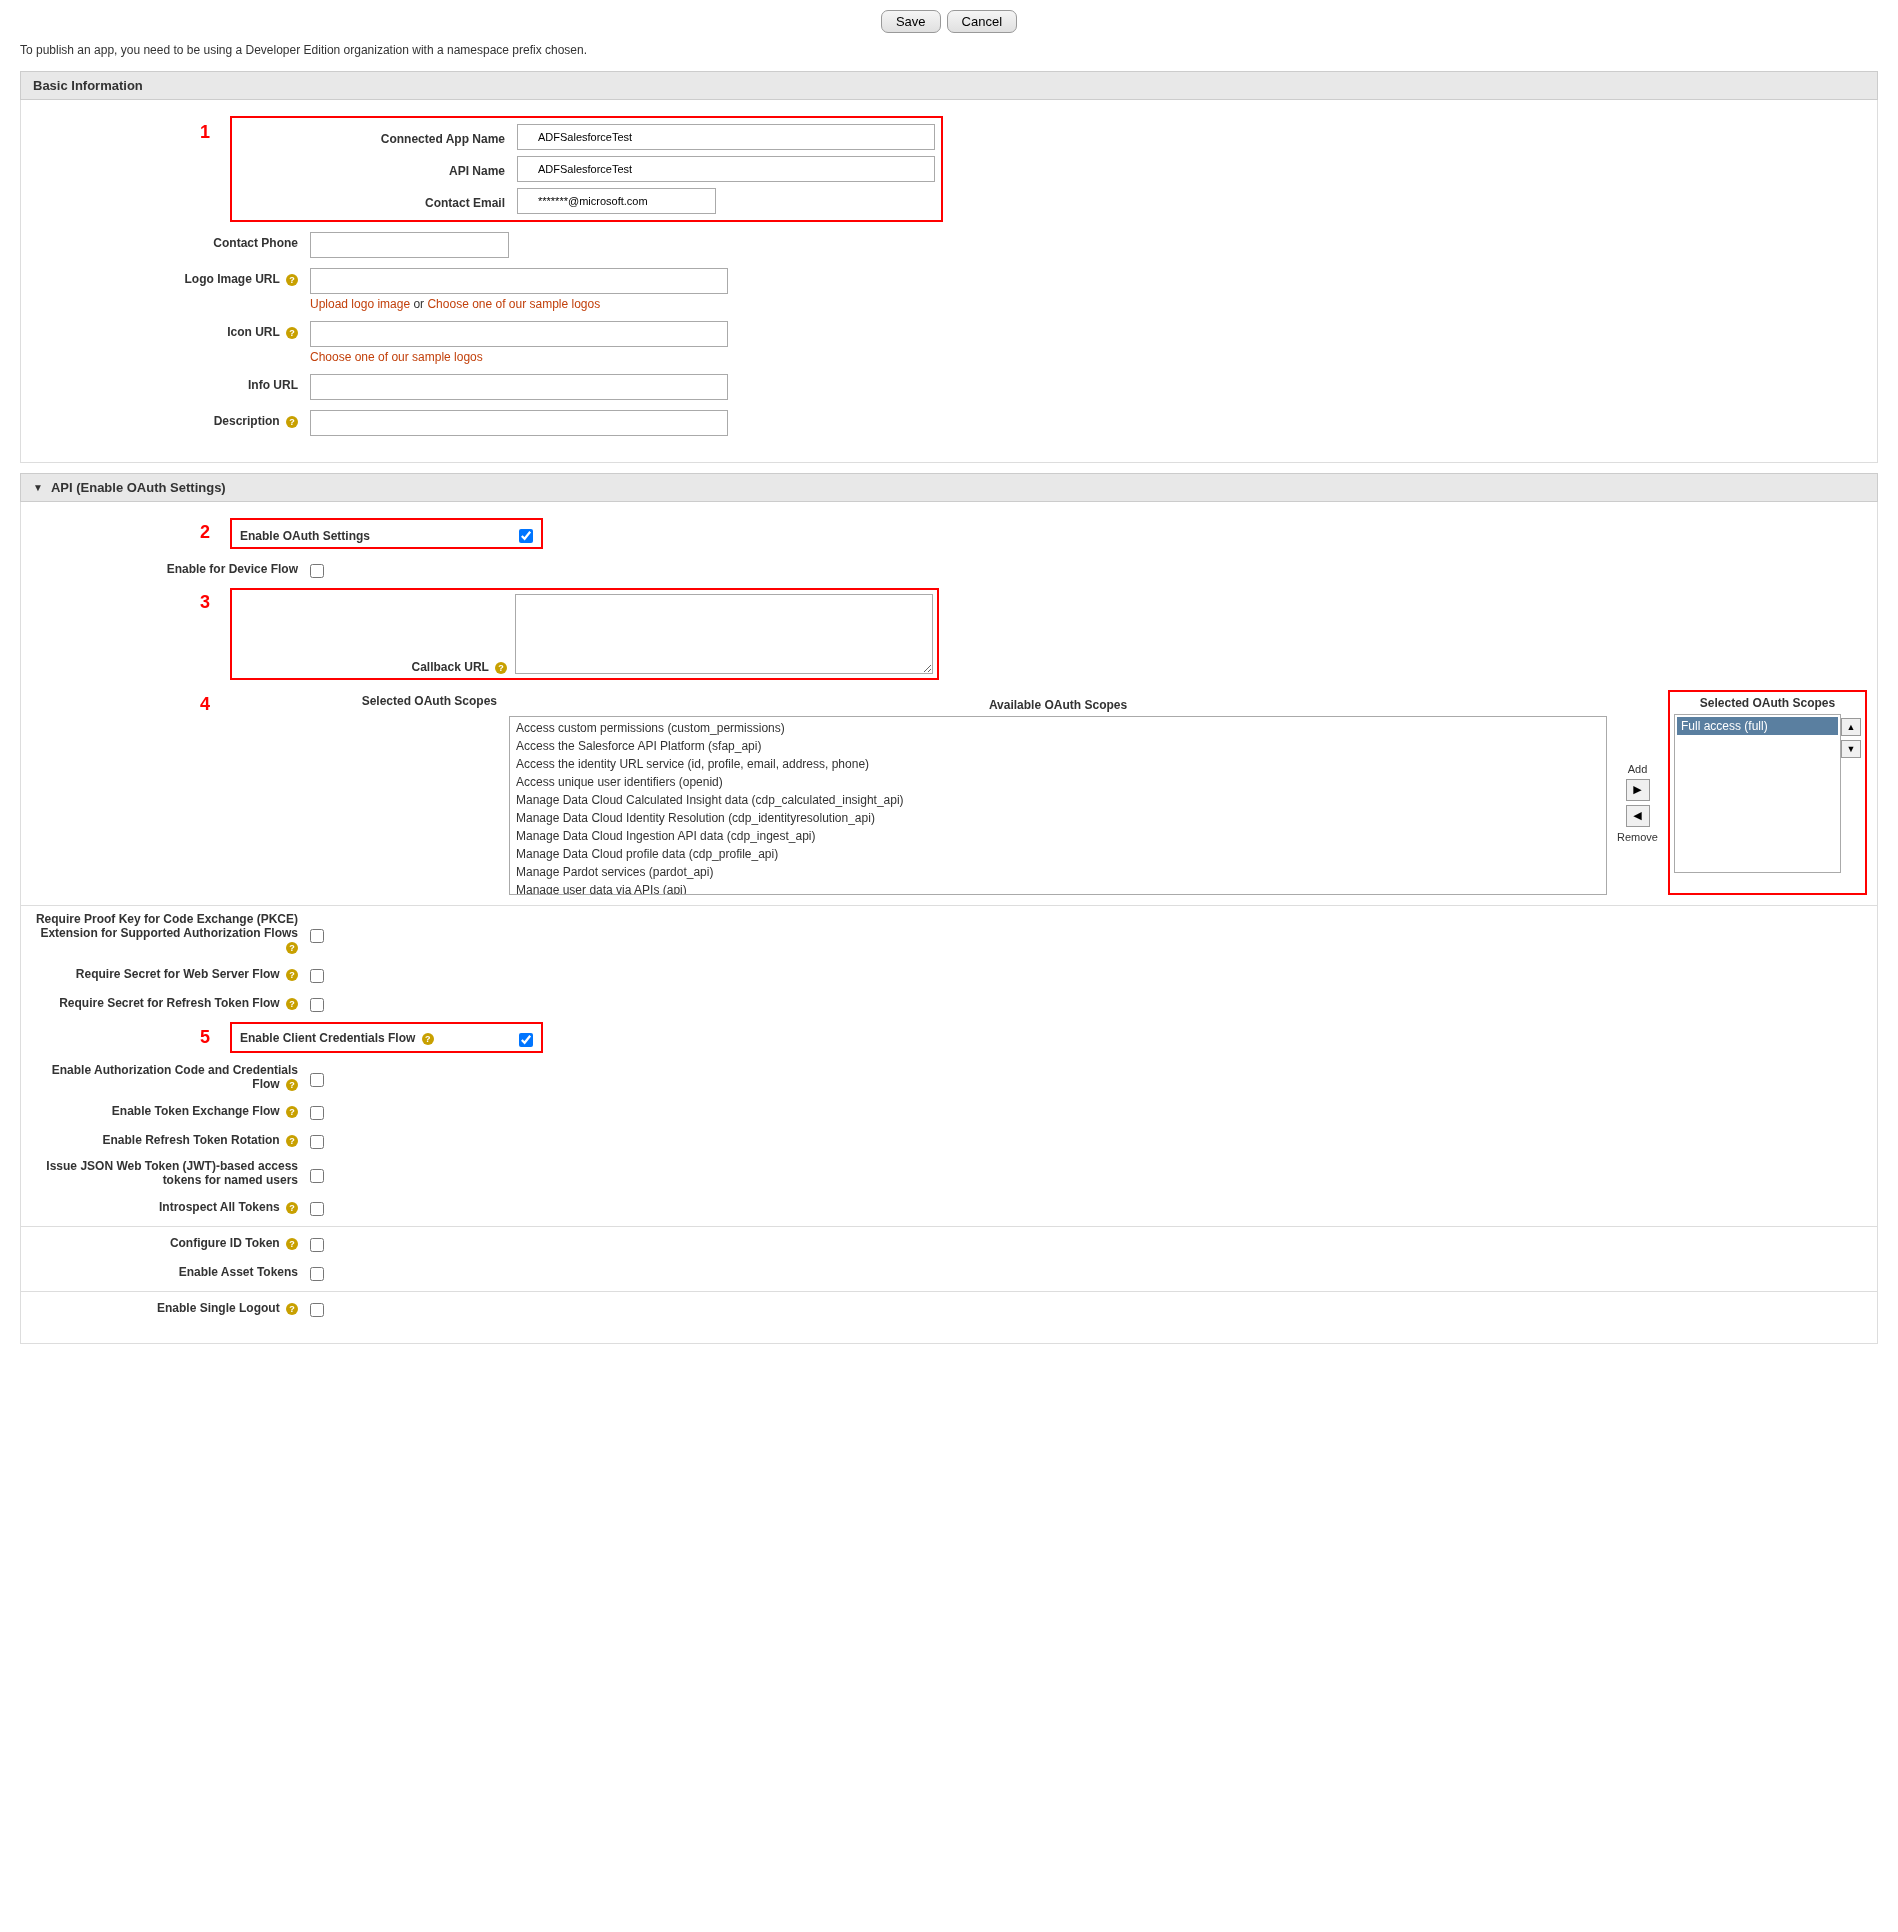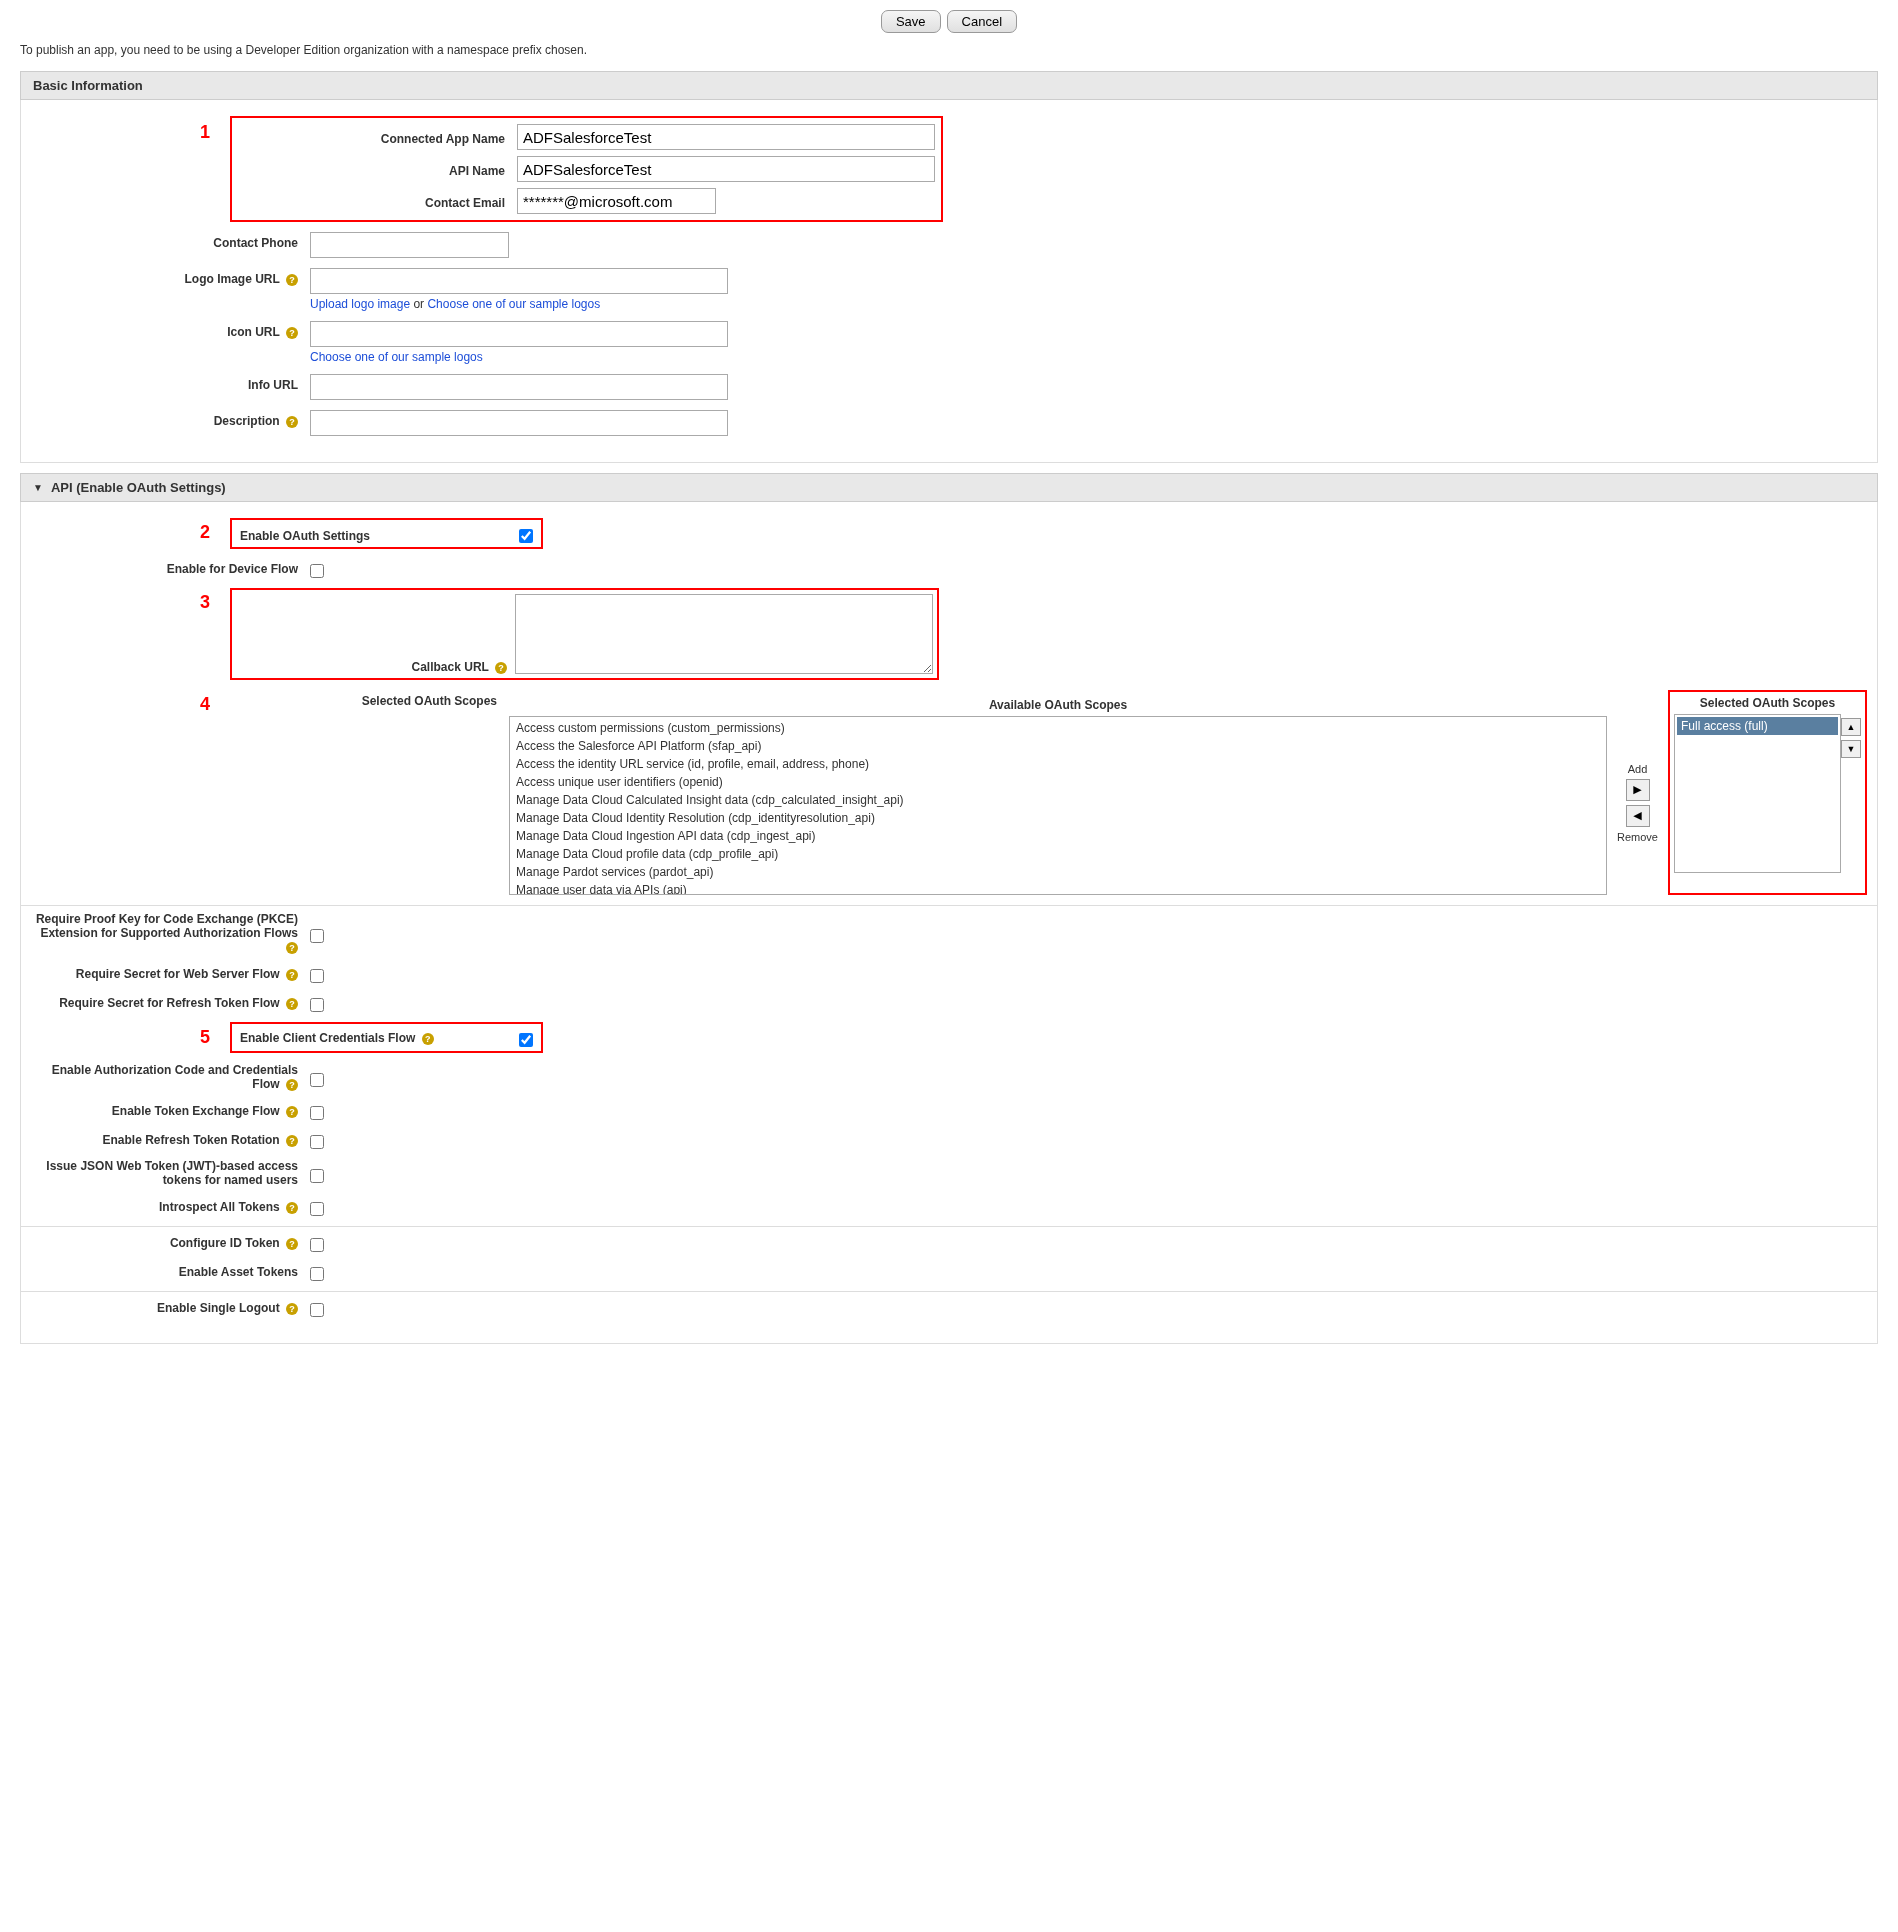--- a/index.html
+++ b/index.html
@@ -76,36 +76,36 @@
       text-align: center;
       line-height: 12px;
       margin-left: 3px;
       cursor: pointer;
     }
     .form-control {
       flex: 1;
     }
     input[type="text"] {
       width: 418px;
-      padding: 3px 5px;
+      padding: 3px 20px;
       border: 1px solid #aaa;
-      font-size: 15px;
+      font-size: 11px;
       height: 26px;
     }
     input[type="checkbox"] {
       width: 14px;
       height: 14px;
       margin-top: 5px;
     }
     .link-row {
       font-size: 12px;
       margin-top: 3px;
     }
     .link-row a {
-      color: #1d4ed8;
+      color: #c2410c;
       text-decoration: none;
     }
     textarea {
       width: 418px;
       height: 80px;
       border: 1px solid #aaa;
       font-size: 13px;
       resize: both;
       padding: 3px;
     }

